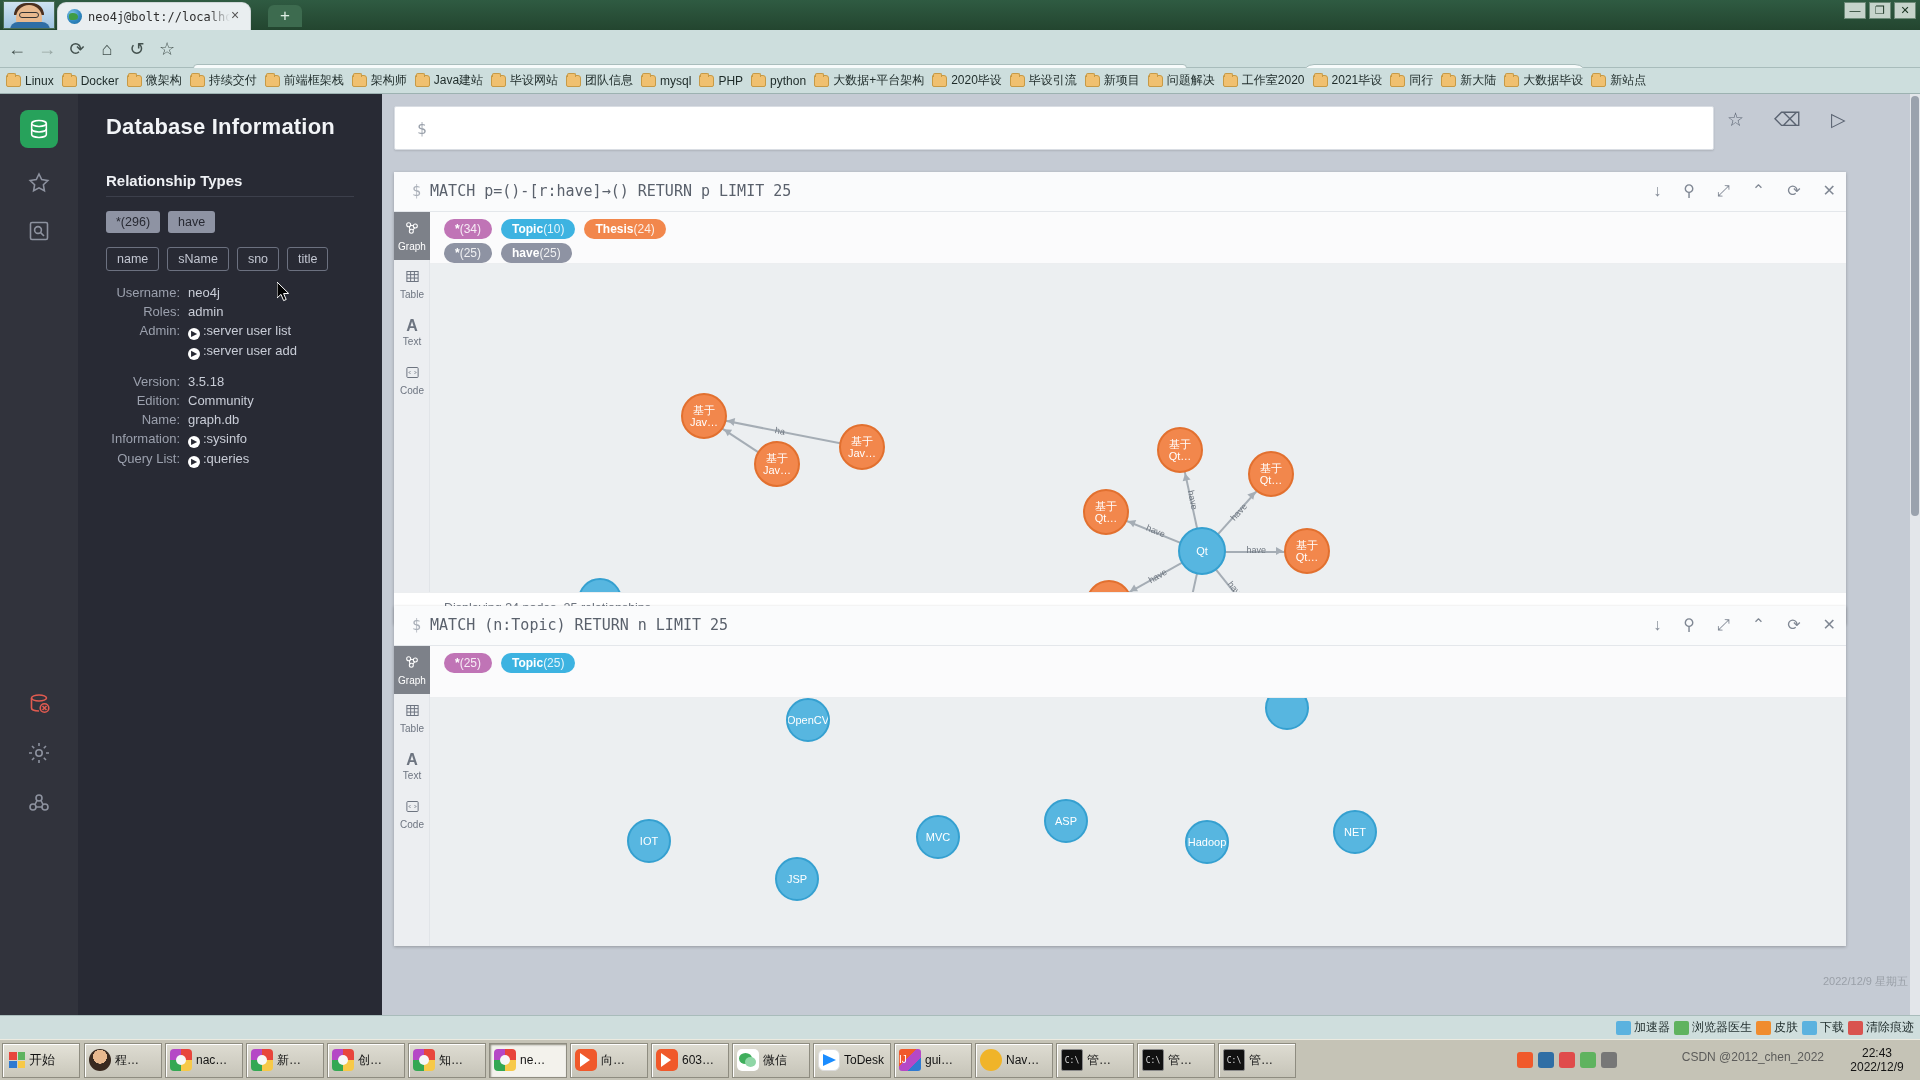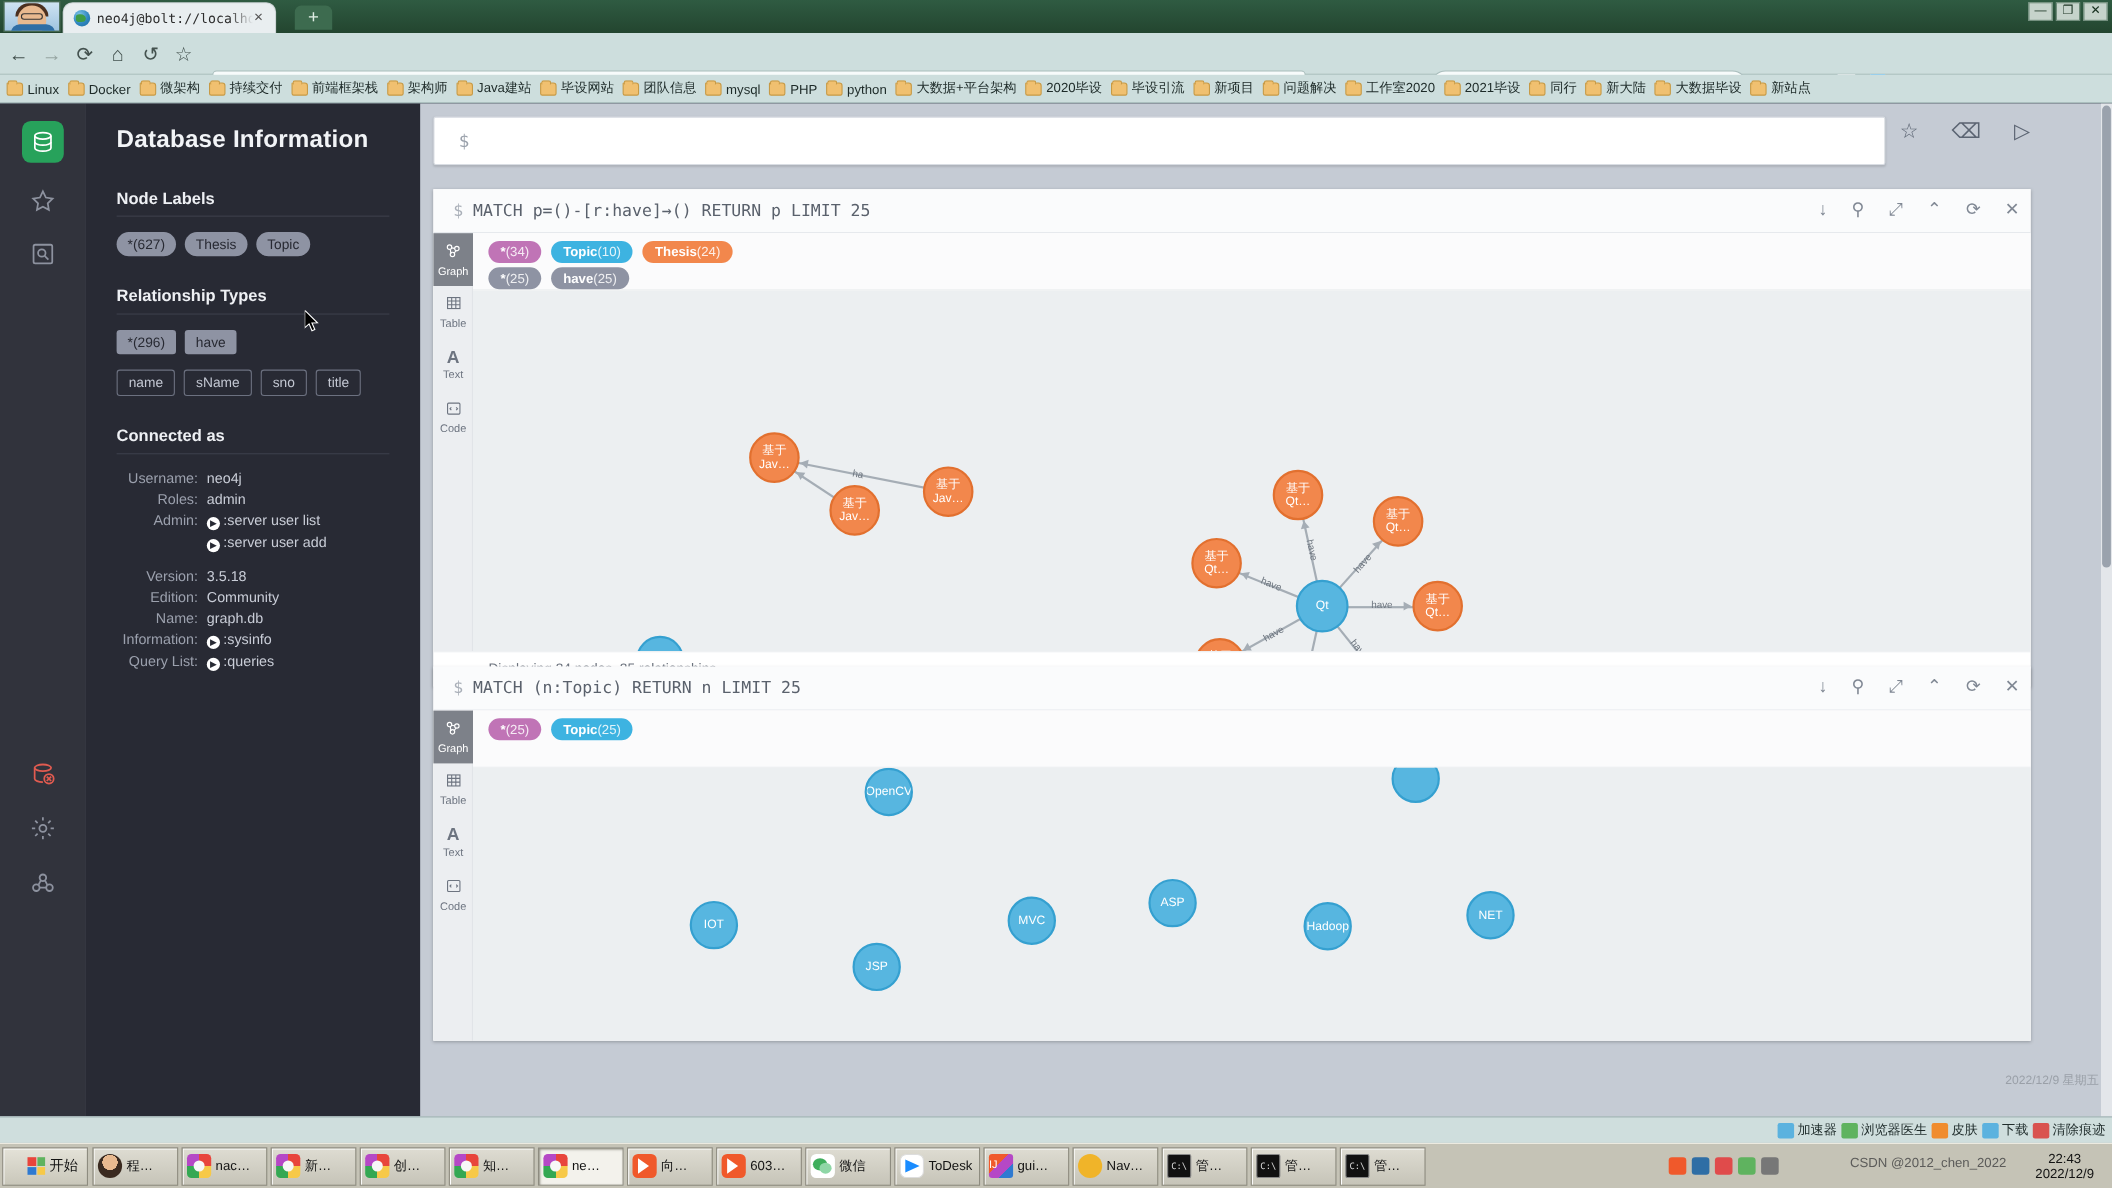--- a/index.html
+++ b/index.html
@@ -272,21 +272,21 @@
   .tray-item .box { width:15px; height:14px; background:#5bb2df; border-radius:2px; }
 
   .taskbar {
     position:absolute; left:0; top:1039px; width:1920px; height:41px;
     background:#c5c3b6; border-top:1px solid #eceae0;
     display:flex; align-items:center;
   }
   .start {
     width:78px; height:35px; margin:0 4px 0 2px; display:flex; align-items:center; gap:4px;
     background:linear-gradient(to bottom,#e4e2d8,#c9c7ba);
-    border:1px solid #8e8c80; box-shadow:inset 1px 1px 0 #fff; padding-left:22px;
+    border:1px solid #8e8c80; box-shadow:inset 1px 1px 0 #fff; padding-left:6px;
     font-size:13px; color:#131313;
   }
   .start .winlogo {
     width:16px; height:16px; display:grid; grid-template-columns:1fr 1fr; grid-template-rows:1fr 1fr; gap:1px;
   }
   .start .winlogo i { display:block; }
   .tbtn {
     height:35px; min-width:78px; max-width:82px; margin-right:3px;
     background:linear-gradient(to bottom,#dedcd2,#c6c4b8);
     border:1px solid #8e8c80; box-shadow:inset 1px 1px 0 #fff;
@@ -513,48 +513,39 @@
             <circle cx="6" cy="16" r="3"></circle>
             <circle cx="18" cy="16" r="3"></circle>
             <path d="M10 9.5L8 13.5M14 9.5l2 4M9 16h6"></path>
           </svg>
       </div>
     </div>
 
     <div class="side-panel">
       <h1>Database Information</h1>
 
-      <div class="sp-section">
-        <div class="sp-h">Node Labels</div>
-        <div class="pill-row" id="node-label-pills">
-            <span class="pill ">*(627)</span>
-            <span class="pill ">Thesis</span>
-            <span class="pill ">Topic</span>
-          </div>
-      </div>
 
       <div class="sp-section">
         <div class="sp-h">Relationship Types</div>
         <div class="pill-row" id="rel-type-pills">
             <span class="pill sq">*(296)</span>
             <span class="pill sq">have</span>
           </div>
       </div>
 
       <div class="sp-section">
         <div class="pill-row" id="prop-key-pills">
             <span class="pill outline">name</span>
             <span class="pill outline">sName</span>
             <span class="pill outline">sno</span>
             <span class="pill outline">title</span>
           </div>
       </div>
 
       <div class="sp-section">
-        <div class="sp-h">Connected as</div>
         <div class="kv" id="connected-rows">
             <div class="row">
               <div class="k">Username:</div>
               <div class="v">neo4j</div>
             </div>
             <div class="row">
               <div class="k">Roles:</div>
               <div class="v">admin</div>
             </div>
             <div class="row">

